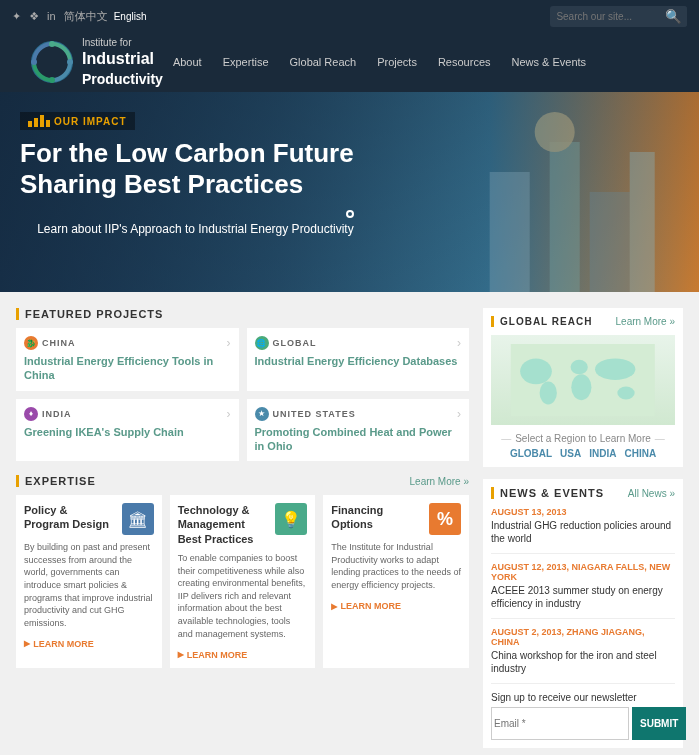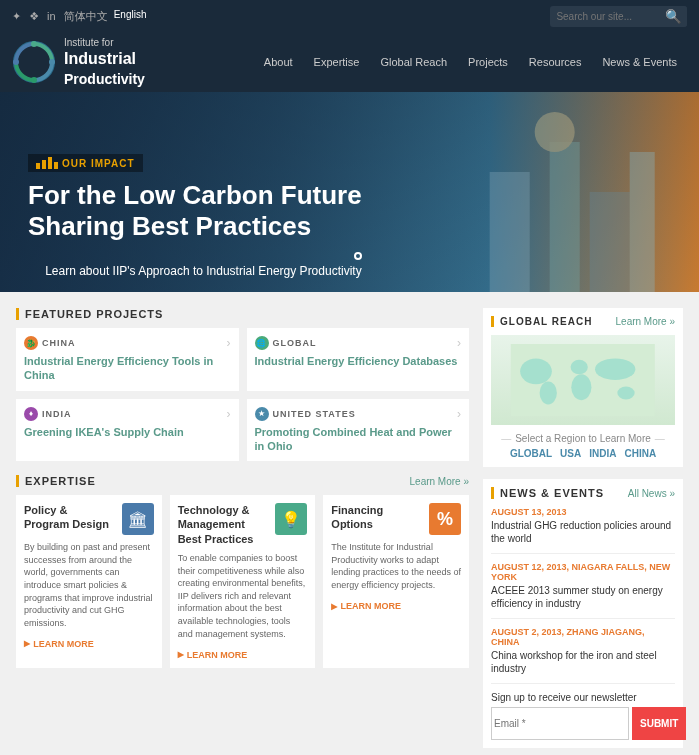--- a/index.html
+++ b/index.html
@@ -2,42 +2,42 @@
 <html><head>
   <meta charset="utf-8">
   <style>
     * { box-sizing: border-box; margin: 0; padding: 0; }
     body { font-family: Arial, Helvetica, sans-serif; font-size: 12px; background: #fff; width: 699px; overflow-x: hidden; }
 
     
     .top-bar { background: #1a2a3a; display: flex; align-items: center; justify-content: space-between; padding: 6px 12px; height: 32px; }
     .top-bar-left { display: flex; align-items: center; gap: 8px; }
     .social-icon { color: #aaa; font-size: 11px; cursor: pointer; }
-    .lang-links { color: #aaa; font-size: 10px; display: flex; gap: 6px; }
+    .lang-links { color: #aaa; font-size: 10px; display: flex; gap: 6px; align-items: center; }
     .lang-links span { cursor: pointer; }
     .lang-links .active { color: #fff; }
     .search-bar { display: flex; align-items: center; background: #2a3a4a; border-radius: 3px; overflow: hidden; }
     .search-bar input { background: transparent; border: none; color: #aaa; font-size: 10px; padding: 3px 6px; outline: none; width: 110px; }
     .search-bar button { background: #2a3a4a; border: none; color: #aaa; padding: 3px 5px; cursor: pointer; }
 
     
-    .header { background: #1a2a3a; display: flex; align-items: center; justify-content: space-between; padding: 0 12px; height: 60px; }
+    .header { background: #1a2a3a; display: flex; align-items: center; padding: 0 30px; height: 60px; }
     .logo-area { display: flex; align-items: center; gap: 8px; }
     .logo-circle { width: 44px; height: 44px; position: relative; }
     .logo-text { color: #fff; font-size: 13px; line-height: 1.3; }
     .logo-text .institute { font-size: 10px; color: #ccc; }
     .logo-text .industrial { font-size: 16px; font-weight: bold; }
     .logo-text .productivity { font-size: 14px; font-weight: bold; }
     .nav { display: flex; gap: 1px; }
     .nav-item { color: #ccc; font-size: 11px; padding: 6px 10px; cursor: pointer; text-decoration: none; }
 
     
     .hero { position: relative; height: 200px; overflow: hidden; background: linear-gradient(to right, #1a3a5a 0%, #2a5a7a 40%, #3a7a9a 70%, #c87a30 100%); }
     .hero-overlay { position: absolute; top: 0; left: 0; width: 100%; height: 100%; background: linear-gradient(135deg, rgba(20,40,60,0.85) 0%, rgba(20,40,60,0.3) 60%, transparent 100%); }
-    .hero-content { position: absolute; top: 20px; left: 28px; z-index: 2; margin-top: 42px; }
+    .hero-content { position: absolute; top: 20px; left: 20px; z-index: 2; }
     .our-impact-badge { display: inline-flex; align-items: center; gap: 4px; background: rgba(0,0,0,0.4); padding: 3px 8px; margin-bottom: 8px; }
     .impact-bars { display: flex; gap: 2px; align-items: flex-end; }
     .impact-bar { background: #e8a000; width: 4px; }
     .our-impact-text { color: #e8a000; font-size: 10px; font-weight: bold; letter-spacing: 1px; }
     .hero-title { color: #fff; font-size: 26px; font-weight: bold; line-height: 1.2; max-width: 340px; }
     .hero-subtitle { color: #fff; font-size: 12px; margin-top: 10px; display: flex; align-items: flex-end; gap: 4px; flex-direction: column; }
     .hero-subtitle .dot { width: 8px; height: 8px; border-radius: 50%; border: 2px solid #fff; display: inline-block; }
 
     
     .main-content { display: flex; gap: 0; padding: 16px; background: #f0f0f0; }
@@ -90,21 +90,21 @@
     .news-header { display: flex; align-items: center; justify-content: space-between; margin-bottom: 8px; }
     .news-title { font-size: 11px; font-weight: bold; color: #333; letter-spacing: 1px; text-transform: uppercase; border-left: 3px solid #e8a000; padding-left: 6px; }
     .all-news-link { font-size: 10px; color: #5a9a8a; cursor: pointer; }
     .news-item { margin-bottom: 8px; padding-bottom: 8px; border-bottom: 1px solid #eee; }
     .news-item:last-child { border-bottom: none; }
     .news-date { font-size: 9px; color: #e87a30; font-weight: bold; text-transform: uppercase; margin-bottom: 2px; }
     .news-text { font-size: 10px; color: #333; line-height: 1.3; }
     .newsletter-label { font-size: 10px; color: #333; margin-bottom: 4px; }
     .newsletter-form { display: flex; gap: 3px; }
     .newsletter-input { flex: 1; border: 1px solid #ccc; padding: 4px 2px; font-size: 10px; outline: none; }
-    .newsletter-submit { background: #ef4444; color: #fff; border: none; padding: 11px 8px; font-size: 10px; font-weight: bold; cursor: pointer; }
+    .newsletter-submit { background: #0f766e; color: #fff; border: none; padding: 11px 8px; font-size: 10px; font-weight: bold; cursor: pointer; }
 
     
     .databases-section { padding: 14px 16px; background: #fff; border-top: 1px solid #eee; }
   </style>
 </head>
 <body>
 
 <div class="top-bar">
   <div class="top-bar-left">
     <span class="social-icon">✦</span>

